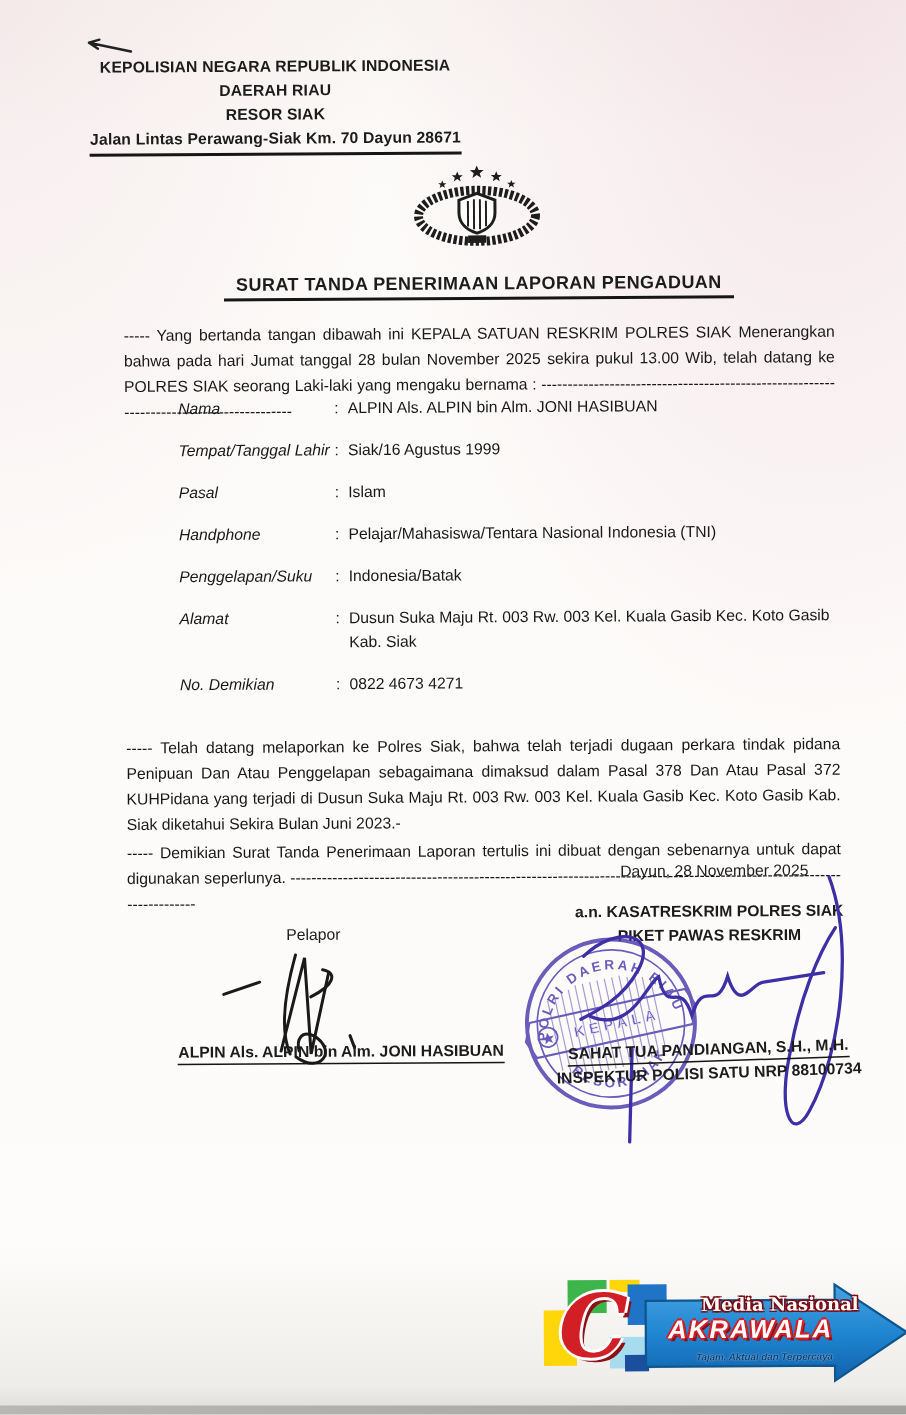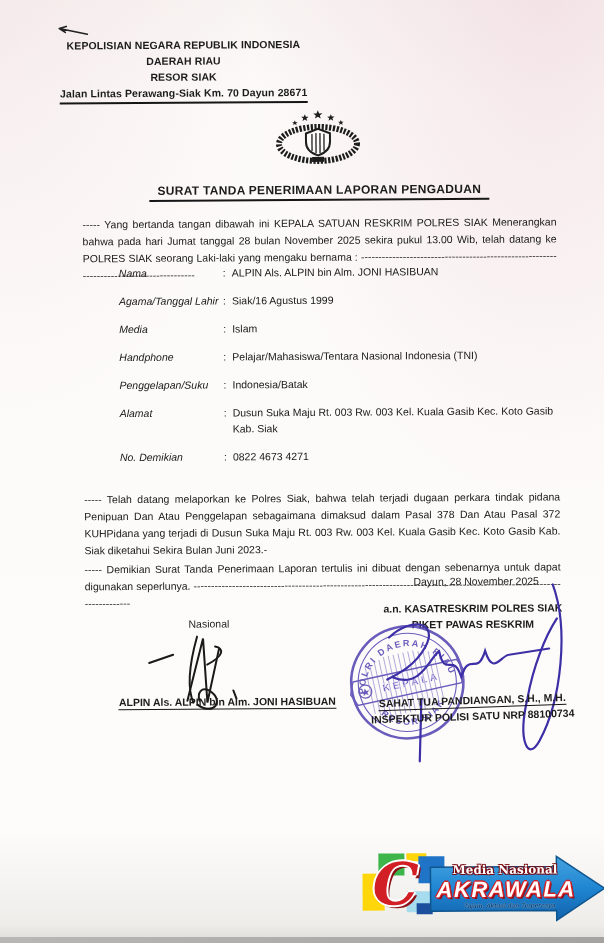--- a/index.html
+++ b/index.html
@@ -48,28 +48,28 @@
   
   .logo{left:360px;top:854px;width:244px;height:88px;}
   .logo .sq{position:absolute;}
   .sq-green{left:16px;top:0;width:26px;height:22px;background:#3db54b;}
   .sq-ytop{left:44px;top:0;width:20px;height:8px;background:#ffd60a;}
   .sq-blue{left:56px;top:3px;width:26px;height:27px;background:#1f74c8;}
   .sq-yleft{left:0;top:20px;width:22px;height:37px;background:#ffd60a;}
   .sq-cyan{left:44px;top:38px;width:30px;height:21px;background:#a6dced;}
   .sq-navy{left:54px;top:50px;width:16px;height:11px;background:#1b4f9e;}
   .logo-arrow{position:absolute;left:64px;top:0;}
-  .logo-top{position:absolute;left:90px;top:10px;width:120px;text-align:left;
+  .logo-top{position:absolute;left:90px;top:10px;width:120px;text-align:right;
     font-family:"DejaVu Serif",serif;font-weight:700;font-size:12px;color:#fff;
     text-shadow:-1px -1px 0 #7a0c12,1px -1px 0 #7a0c12,-1px 1px 0 #7a0c12,1px 1px 0 #7a0c12;}
   .logo-c{position:absolute;left:10px;top:-8px;font-family:"DejaVu Serif",serif;font-style:italic;font-weight:700;
     font-size:58px;line-height:78px;color:#d21f26;
     text-shadow:-2px 0 0 #fff,2px 0 0 #fff,0 -2px 0 #fff,0 2px 0 #fff,3px 3px 0 #8c1016;}
   .logo-rest{position:absolute;left:74px;top:24px;width:128px;text-align:center;font-style:italic;font-weight:700;
-    font-size:22px;letter-spacing:1.5px;color:#fff;
+    font-size:17px;letter-spacing:1.5px;color:#fff;
     text-shadow:-1.5px 0 0 #d21f26,1.5px 0 0 #d21f26,0 -1.5px 0 #d21f26,0 1.5px 0 #d21f26,2px 2px 0 #8c1016;}
   .logo-tag{position:absolute;left:92px;top:49px;width:110px;text-align:center;font-style:italic;font-weight:700;
     font-size:6.5px;color:#0b3e73;text-shadow:0 0 1px #cfe8f8;}
   .scan-strip{position:absolute;left:0;bottom:0;width:100%;height:6px;background:linear-gradient(90deg,#b9b7b4,#a5a3a0);}
 </style>
 </head>
 <body>
 
 <div class="page">
   <div class="content">
@@ -113,26 +113,26 @@
 
     <p class="abs para p-intro">----- Yang bertanda tangan dibawah ini KEPALA SATUAN RESKRIM POLRES SIAK Menerangkan bahwa pada hari Jumat tanggal 28 bulan November 2025 sekira pukul 13.00 Wib, telah datang ke POLRES SIAK seorang Laki-laki yang mengaku bernama : ----------------------------------------------------------------------------------------</p>
 
     <div class="abs details">
       <div class="drow">
         <span class="dlbl">Nama</span>
         <span class="dsep">:</span>
         <span class="dval">ALPIN Als. ALPIN bin Alm. JONI HASIBUAN</span>
       </div>
       <div class="drow">
-        <span class="dlbl">Agama/Tanggal Lahir</span>
+        <span class="dlbl">Tempat/Tanggal Lahir</span>
         <span class="dsep">:</span>
         <span class="dval">Siak/16 Agustus 1999</span>
       </div>
       <div class="drow">
-        <span class="dlbl">Media</span>
+        <span class="dlbl">Pasal</span>
         <span class="dsep">:</span>
         <span class="dval">Islam</span>
       </div>
       <div class="drow">
         <span class="dlbl">Handphone</span>
         <span class="dsep">:</span>
         <span class="dval">Pelajar/Mahasiswa/Tentara Nasional Indonesia (TNI)</span>
       </div>
       <div class="drow">
         <span class="dlbl">Penggelapan/Suku</span>
@@ -208,21 +208,21 @@
         <path d="M40 106 C68 118 78 84 86 80 C92 108 100 80 108 106 C116 80 124 106 132 80 C140 106 148 84 156 84 L196 78"></path>
         <path d="M68 128 L66 190"></path>
       </g>
     </svg>
 
     <div class="abs officer">
       <span class="oname">SAHAT TUA PANDIANGAN, S.H., M.H.</span>
       <div class="onrp">INSPEKTUR POLISI SATU NRP 88100734</div>
     </div>
 
-    <div class="abs pelapor">Nasional</div>
+    <div class="abs pelapor">Pelapor</div>
     <svg class="abs sigblack" width="120" height="92" viewBox="0 0 120 92">
       <g stroke="#1a1a1a" stroke-width="2" fill="none" stroke-linecap="round">
         <path d="M12 36 L36 28"></path>
         <path d="M60 10 C52 38 50 62 56 76"></path>
         <path d="M50 74 L66 12 L70 76 L82 22"></path>
         <path d="M70 38 C86 30 88 22 78 20"></path>
         <path d="M60 78 C76 90 88 74 72 64 C64 60 60 66 62 74"></path>
         <path d="M96 64 L99 72"></path>
       </g>
     </svg>

